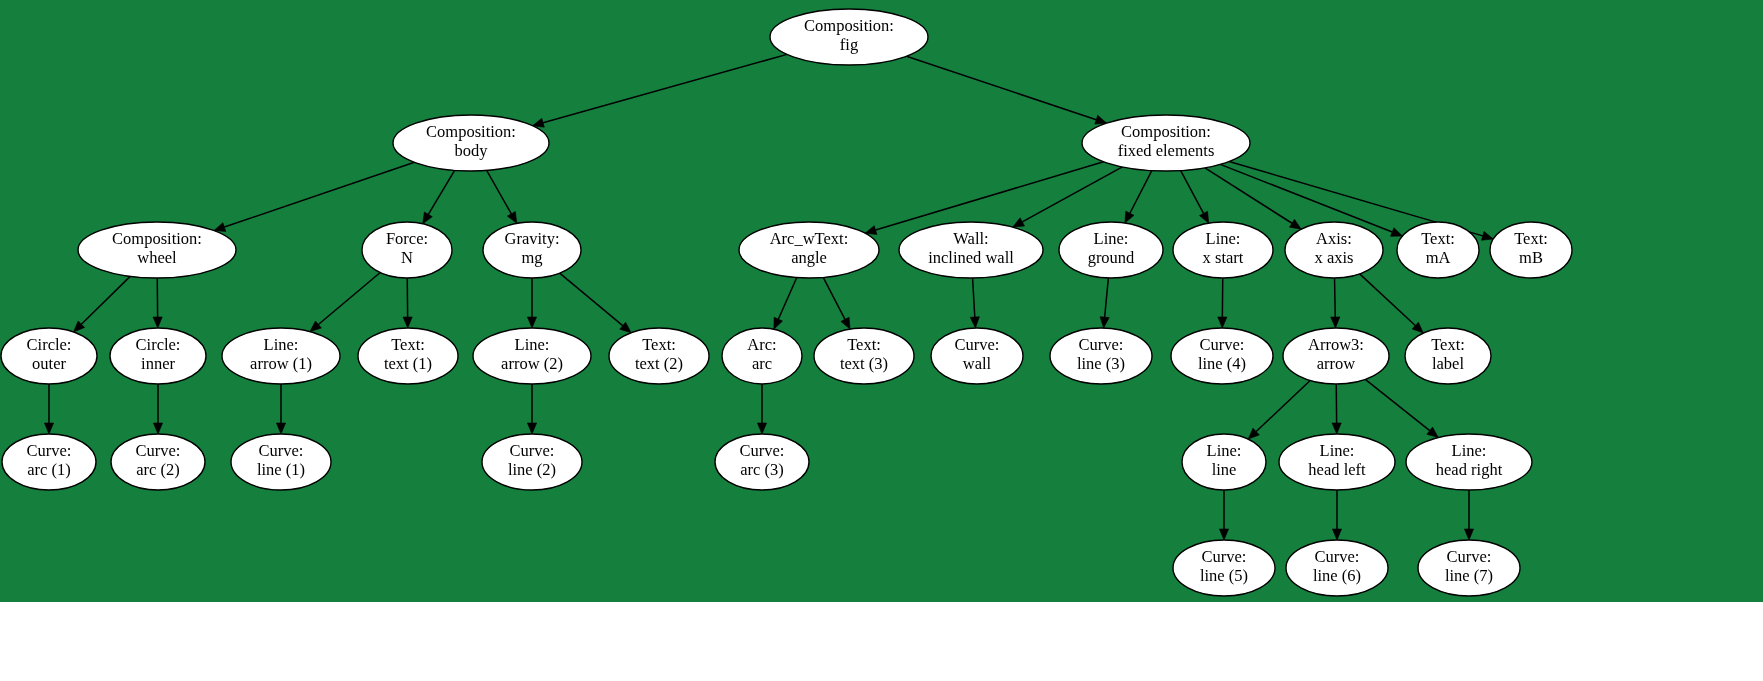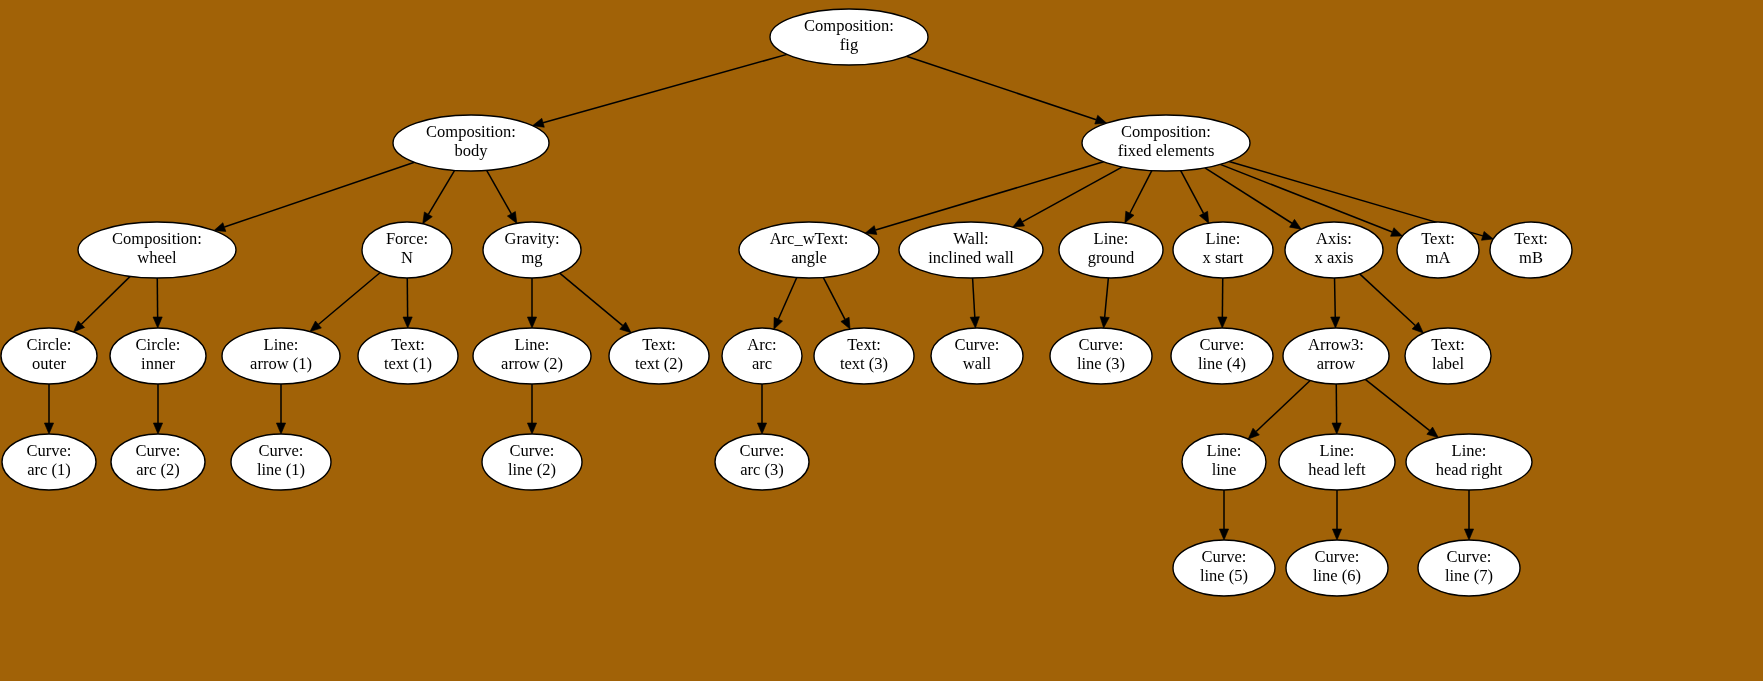--- a/index.html
+++ b/index.html
@@ -3,22 +3,22 @@
 <meta charset="utf-8">
 <style>
   html, body {
     margin: 0;
     padding: 0;
     background: #ffffff;
   }
   #graph-root {
     position: relative;
     width: 1763px;
-    height: 681px;
-    background: #a16207;
+    height: 602px;
+    background: #15803d;
     overflow: hidden;
     font-family: "Liberation Serif", "DejaVu Serif", serif;
   }
   svg#graph-canvas {
     display: block;
     width: 1763px;
     height: 681px;
   }
   .node-ellipse {
     fill: #ffffff;

